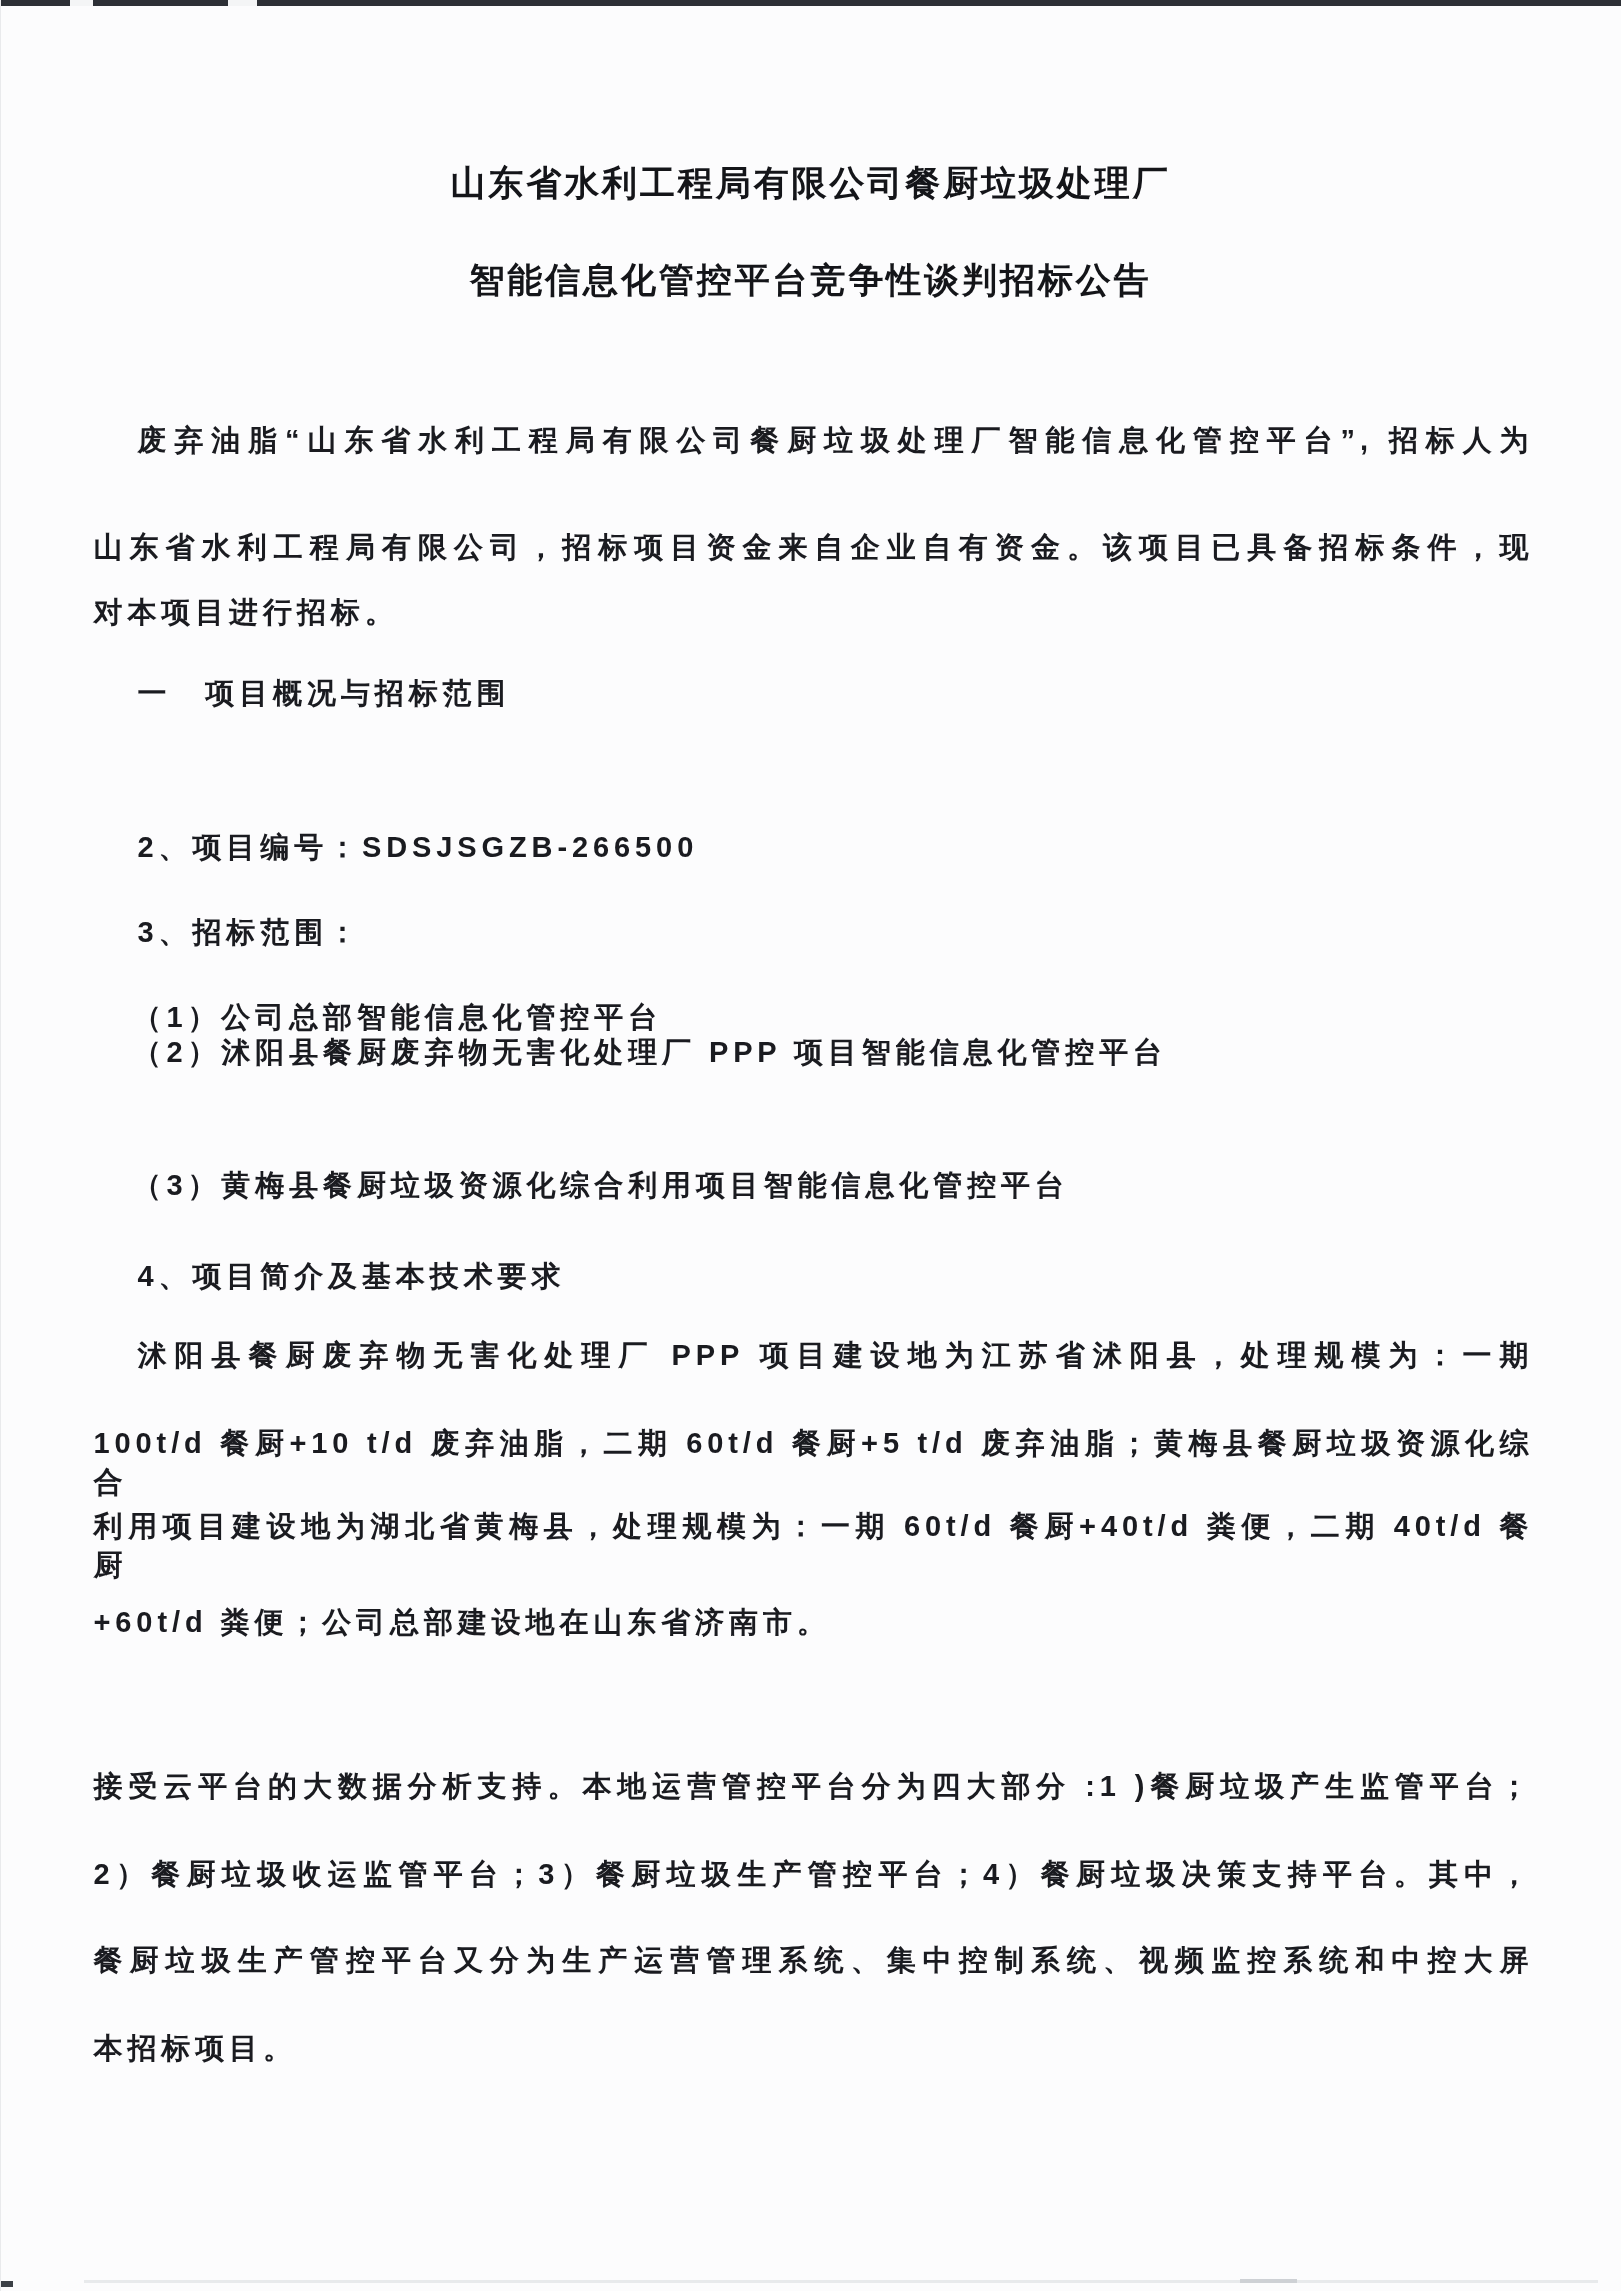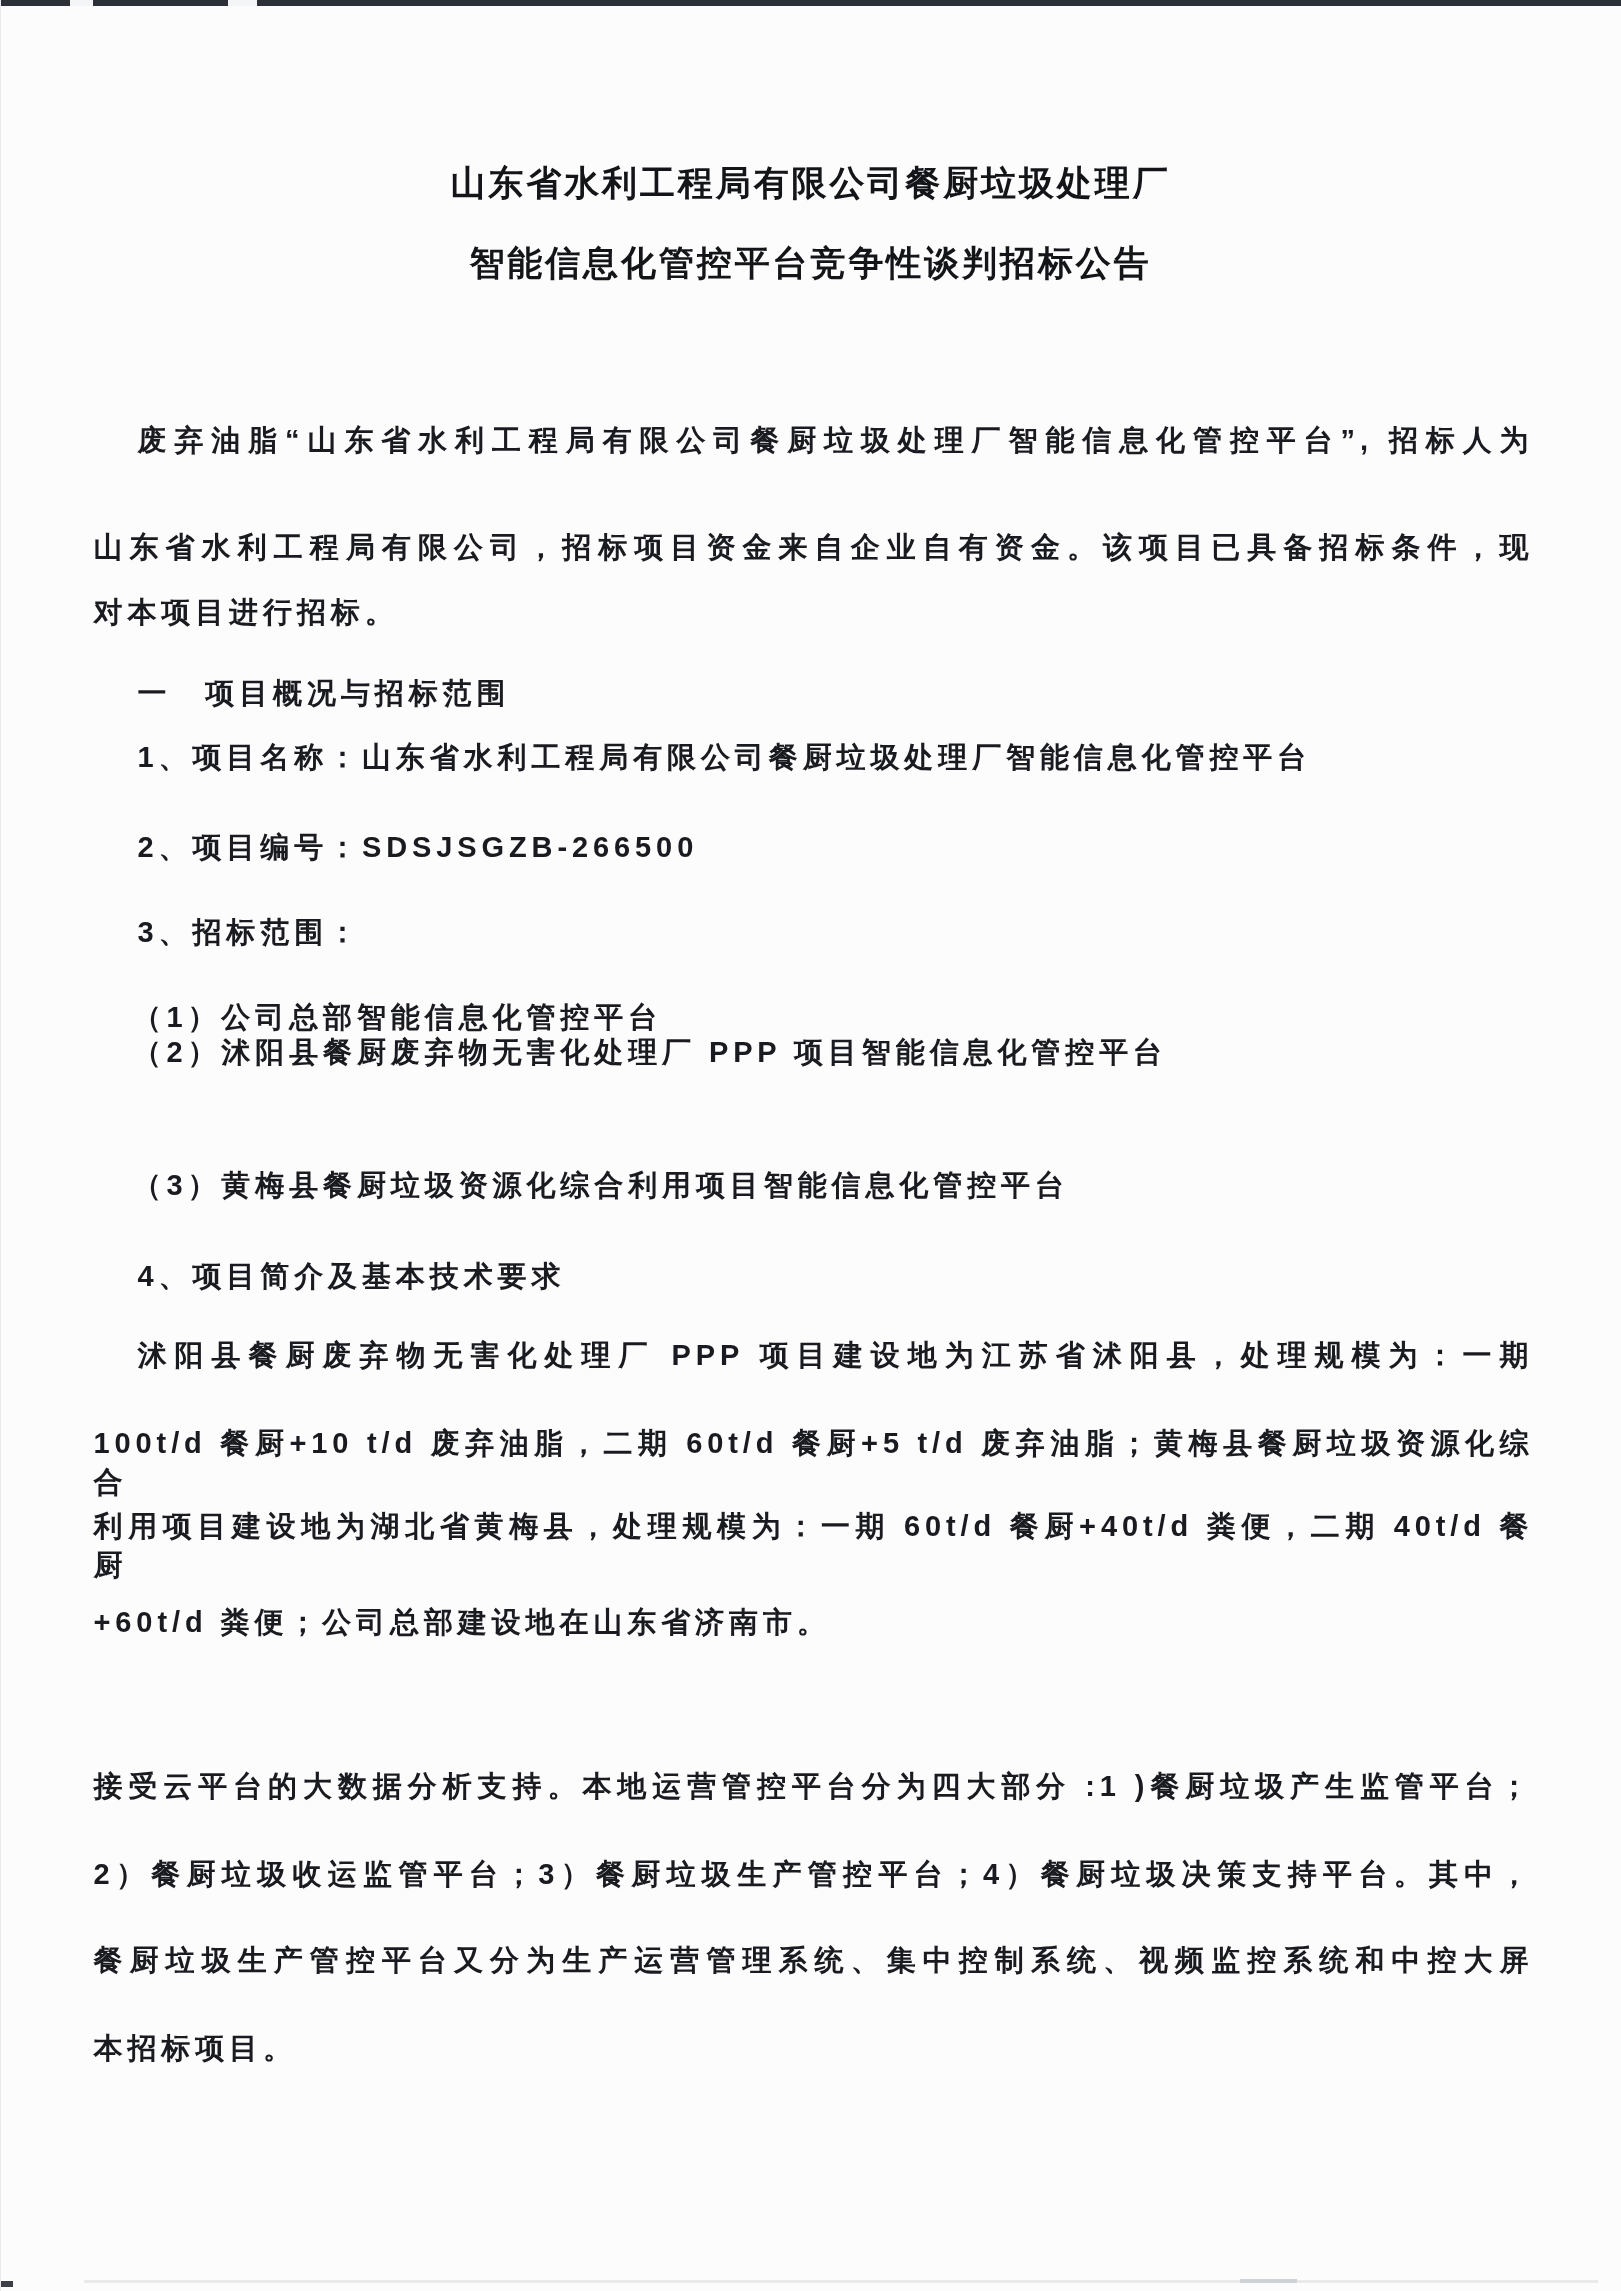--- a/index.html
+++ b/index.html
@@ -37,21 +37,21 @@
   .title-line {
     position: absolute; left: 0; right: 0;
     text-align: center;
     font-size: 35px;
     font-weight: 900;
     letter-spacing: 2.9px;
     color: #141519;
     white-space: nowrap;
   }
   .title-1 { top: 160px; }
-  .title-2 { top: 240px; font-family: Liberation Mono, monospace; }
+  .title-2 { top: 257px; font-family: Liberation Mono, monospace; }
   
   .ln {
     position: absolute;
     left: 93px;
     width: 1440px;
     box-sizing: border-box;
     font-size: 29px;
     font-weight: 600;
     letter-spacing: 4.9px;
     line-height: 39px;
@@ -75,21 +75,20 @@
   <div class="scan-top-gap g1"></div>
   <div class="scan-top-gap g2"></div>
 
   <div class="title-line title-1">山东省水利工程局有限公司餐厨垃圾处理厂</div>
   <div class="title-line title-2">智能信息化管控平台竞争性谈判招标公告</div>
 
   <div class="ln full ind" style="top:421px">废弃油脂“山东省水利工程局有限公司餐厨垃圾处理厂智能信息化管控平台”, 招标人为</div>
   <div class="ln full" style="top:528px">山东省水利工程局有限公司，招标项目资金来自企业自有资金。该项目已具备招标条件，现</div>
   <div class="ln" style="top:593px">对本项目进行招标。</div>
   <div class="ln ind" style="top:674px">一　项目概况与招标范围</div>
-  <div class="ln ind" style="top:738px">1、项目名称：山东省水利工程局有限公司餐厨垃圾处理厂智能信息化管控平台</div>
   <div class="ln ind" style="top:828px">2、项目编号：SDSJSGZB-266500</div>
   <div class="ln ind" style="top:913px">3、招标范围：</div>
   <div class="ln ind-paren" style="top:998px">（1）公司总部智能信息化管控平台</div>
   <div class="ln ind-paren" style="top:1033px">（2）沭阳县餐厨废弃物无害化处理厂 PPP 项目智能信息化管控平台</div>
   <div class="ln ind-paren" style="top:1166px">（3）黄梅县餐厨垃圾资源化综合利用项目智能信息化管控平台</div>
   <div class="ln ind" style="top:1257px">4、项目简介及基本技术要求</div>
   <div class="ln full ind" style="top:1336px">沭阳县餐厨废弃物无害化处理厂 PPP 项目建设地为江苏省沭阳县，处理规模为：一期</div>
   <div class="ln full" style="top:1424px">100t/d 餐厨+10 t/d 废弃油脂，二期 60t/d 餐厨+5 t/d 废弃油脂；黄梅县餐厨垃圾资源化综合</div>
   <div class="ln full" style="top:1507px">利用项目建设地为湖北省黄梅县，处理规模为：一期 60t/d 餐厨+40t/d 粪便，二期 40t/d 餐厨</div>
   <div class="ln" style="top:1603px">+60t/d 粪便；公司总部建设地在山东省济南市。</div>

